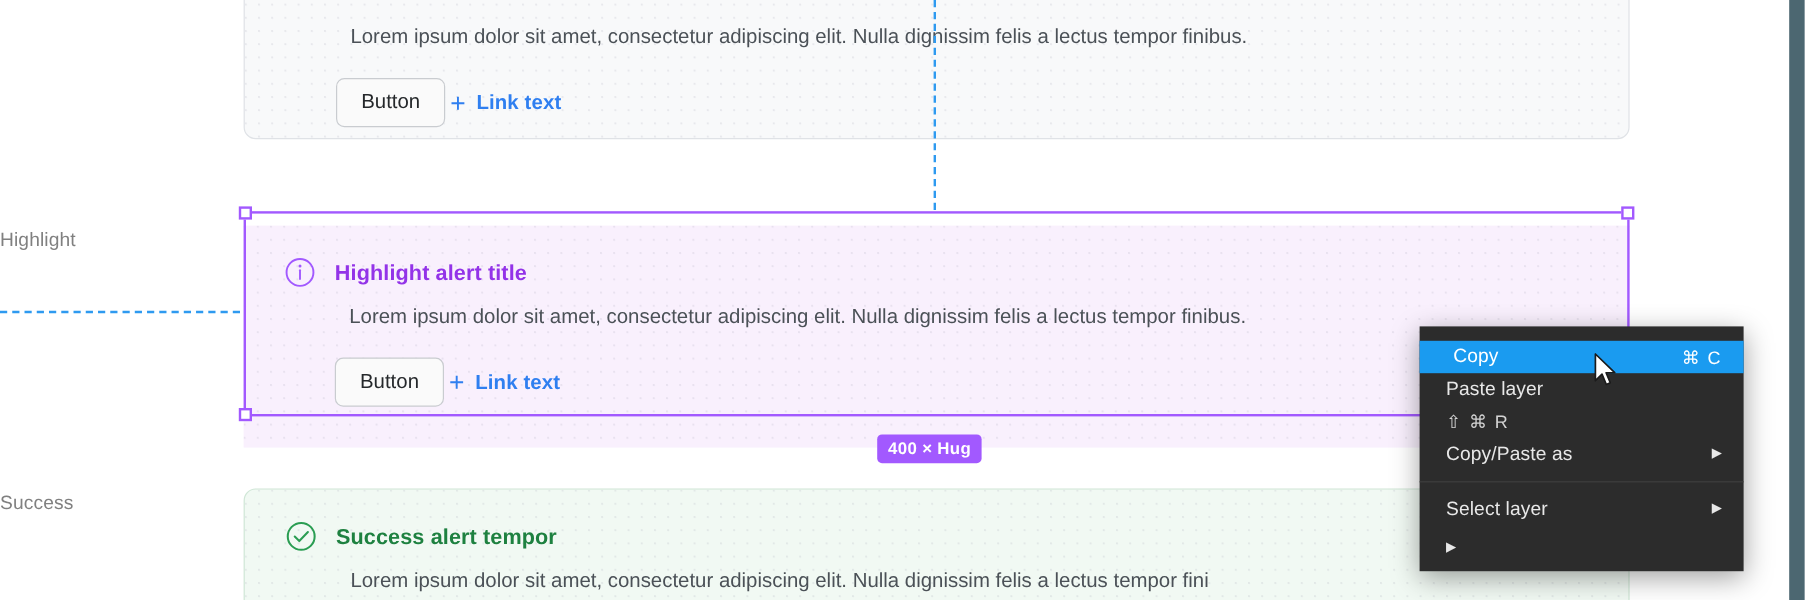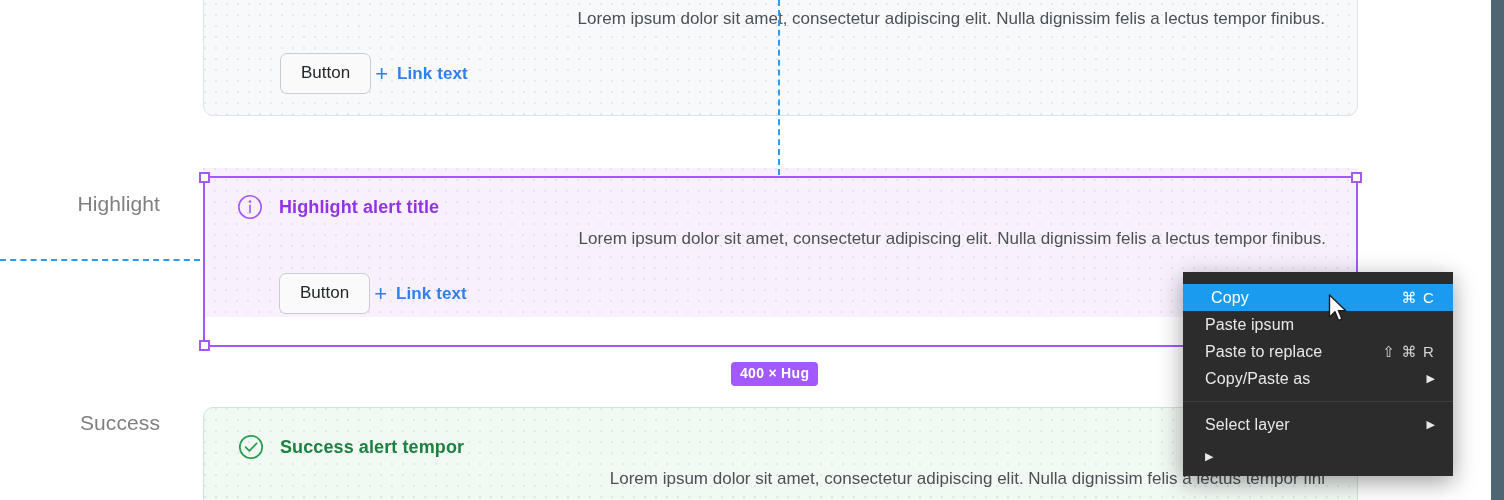--- a/index.html
+++ b/index.html
@@ -38,24 +38,23 @@
   .guide-h {
     position: absolute;
     left: 0; top: 259px;
     width: 200px; height: 0;
     border-top: 2px dashed #2e9af0;
   }
 
   
   .row-label {
     position: absolute;
-    font-size: 21px;
+    font-size: 16px;
     color: #808080;
     letter-spacing: 0.1px;
-    text-align: right;
     width: 160px;
     white-space: nowrap;
   }
   #label-highlight { left: 0px; top: 192px; }
   #label-success   { left: 0px; top: 411px; }
 
   
   .alert {
     position: absolute;
     left: 203px;
@@ -84,23 +83,22 @@
     font-size: 18px;
     font-weight: bold;
     line-height: 26px;
     letter-spacing: 0.1px;
     margin: 0 0 7px 0;
   }
   .alert-desc {
     font-size: 17px;
     line-height: 24px;
     color: #4b5157;
-    margin: 0;
+    margin: 12px;
     white-space: nowrap;
-    text-align: right;
   }
 
   .alert-actions {
     display: flex;
     align-items: center;
     gap: 4px;
     margin-top: 22px;
   }
   .btn {
     font-family: "Liberation Sans", sans-serif;
@@ -137,22 +135,22 @@
     top: -64px;
     height: 180px;
     background-color: #f8f9fa;
     border: 1px solid #dfe2e6;
     border-radius: 10px;
     padding-top: 70px;
   }
 
   
   #alert-highlight {
-    top: 168px;
-    height: 149px;
+    top: 188px;
+    height: 185px;
     background-color: #f9f0fd;
     border: none;
   }
   #alert-highlight .alert-title { color: #9333e8; }
 
   
   #alert-success {
     top: 407px;
     height: 120px;
     background-color: #f1f9f3;
@@ -320,25 +318,24 @@
   </div>
 
   <div class="size-badge">400 × Hug</div>
 
   <div class="ctx-menu">
     <div class="ctx-item selected">
       <span class="ctx-label">Copy</span>
       <span class="ctx-shortcut">⌘ C</span>
     </div>
     <div class="ctx-item">
-      <span class="ctx-label">Paste ipsum</span>
+      <span class="ctx-label">Paste layer</span>
       <span class="ctx-shortcut"></span>
     </div>
     <div class="ctx-item">
-      <span class="ctx-label">Paste to replace</span>
       <span class="ctx-shortcut">⇧ ⌘ R</span>
     </div>
     <div class="ctx-item">
       <span class="ctx-label">Copy/Paste as</span>
       <span class="ctx-arrow">▶</span>
     </div>
 
     <div class="ctx-sep"></div>
 
     <div class="ctx-item">

